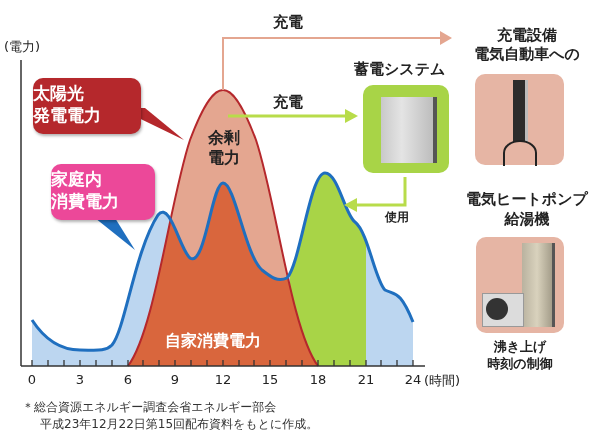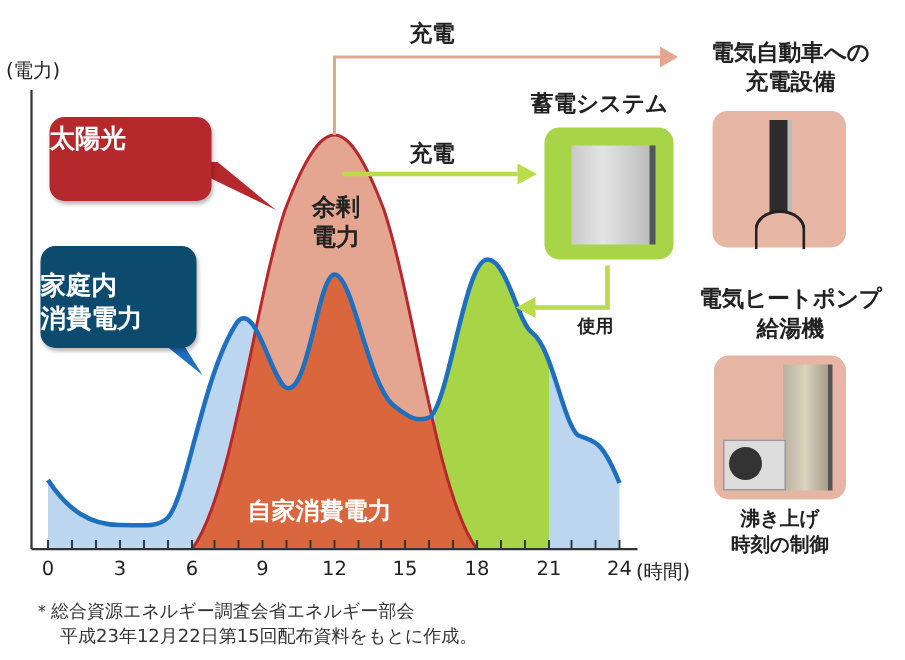--- a/index.html
+++ b/index.html
@@ -98,23 +98,24 @@
 <div class="tick-label" style="left:175px;">9</div>
 <div class="tick-label" style="left:223px;">12</div>
 <div class="tick-label" style="left:270px;">15</div>
 <div class="tick-label" style="left:318px;">18</div>
 <div class="tick-label" style="left:366px;">21</div>
 <div class="tick-label" style="left:413px;">24</div>
 <div class="lbl-sm" style="left:424px;top:372px;">(時間)</div>
 
 <div class="callout" style="left:33px;top:78px;width:108px;height:52px;padding-top:4px;background:#b5282c;">
   <span>太陽光</span>
+  <span>発電電力</span>
 </div>
 
-<div class="callout" style="left:27px;top:164px;width:104px;height:52px;padding-top:16px;background:#0c4a6e;">
+<div class="callout" style="left:51px;top:164px;width:104px;height:52px;padding-top:4px;background:#ec4899;">
   <span>家庭内</span>
   <span>消費電力</span>
 </div>
 
 <div class="lbl center" style="left:204px;top:128px;width:40px;line-height:20px;font-size:16px;">
   <div>余剰</div>
   <div>電力</div>
 </div>
 
 <div class="lbl" style="left:165px;top:331px;font-size:16px;color:#fff;">自家消費電力</div>
@@ -122,22 +123,22 @@
 <div class="lbl" style="left:273px;top:13px;">充電</div>
 <div class="lbl" style="left:273px;top:93px;">充電</div>
 <div class="lbl" style="left:385px;top:209px;font-size:12px;">使用</div>
 
 <div class="lbl" style="left:354px;top:60px;">蓄電システム</div>
 <div class="device-box" style="left:363px;top:85px;width:86px;height:88px;background:#a8d447;">
   <div style="position:absolute;left:18px;top:12px;width:52px;height:66px;background:linear-gradient(90deg,#c9c9c9,#e4e4e4 40%,#bdbdbd);border-right:4px solid #555;"></div>
 </div>
 
 <div class="lbl center" style="left:452px;top:26px;width:150px;line-height:19px;">
+  <div>充電設備</div>
   <div>電気自動車への</div>
-  <div>充電設備</div>
 </div>
 <div class="device-box" style="left:475px;top:74px;width:89px;height:91px;background:#e6b5a4;">
   <div style="position:absolute;left:38px;top:6px;width:12px;height:62px;background:#2c2c2c;border-right:3px solid #bbb;"></div>
   <div style="position:absolute;left:28px;top:66px;width:30px;height:24px;border:2px solid #222;border-bottom:none;border-radius:50% 50% 0 0;"></div>
 </div>
 
 <div class="lbl center" style="left:452px;top:189px;width:150px;line-height:20px;">
   <div>電気ヒートポンプ</div>
   <div>給湯機</div>
 </div>

